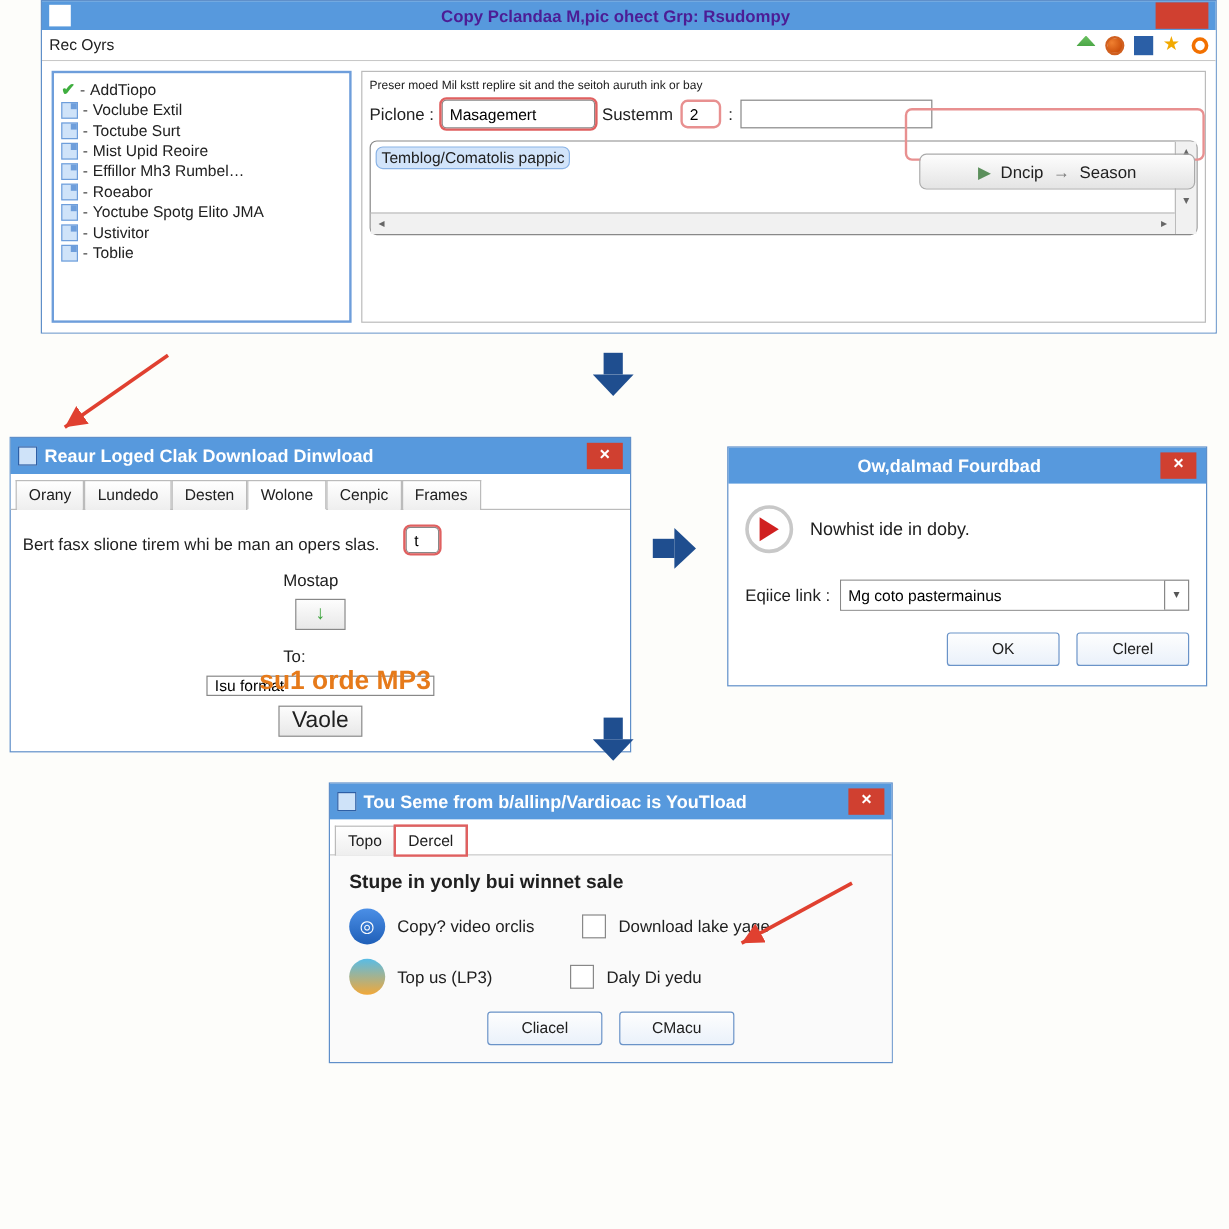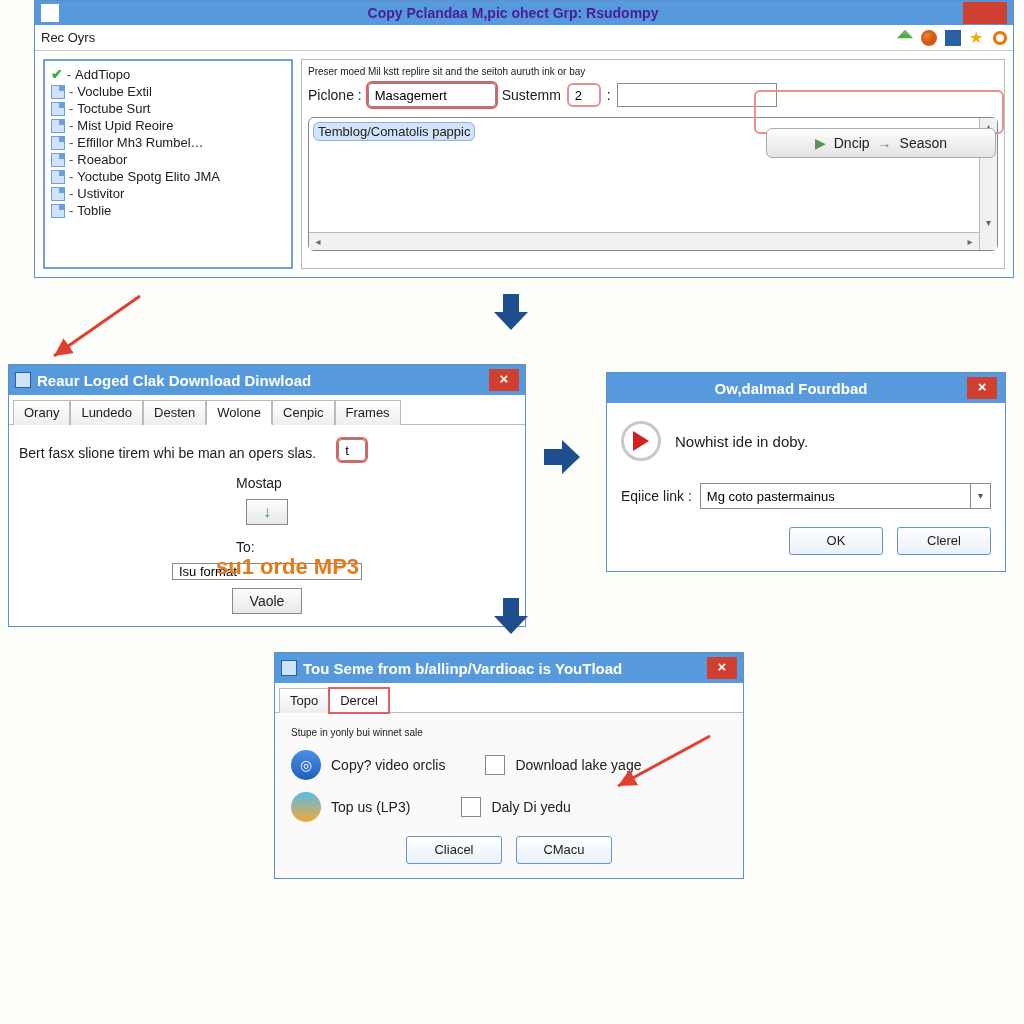--- a/index.html
+++ b/index.html
@@ -33,21 +33,21 @@
   .instr{font-size:10px;}
   .row1{display:flex;align-items:center;gap:6px;margin-top:6px;}
   .lbl{font-size:14px;}
   .inp{height:24px;border:1px solid #888;padding:0 6px;font-size:13px;background:#fff;}
   .red-outline{outline:2px solid #e06060;outline-offset:0;border-radius:4px;}
   .red-outline-soft{border:2px solid #e89090;border-radius:6px;}
   #inp-piclone{width:128px;}
   #inp-sustemn{width:34px;}
   #inp-blank{width:160px;}
   .listarea{margin-top:10px;display:flex;gap:6px;}
-  .listbox{flex:1;height:134px;border:1px solid #888;padding:4px;position:relative;}
+  .listbox{flex:1;height:79px;border:1px solid #888;padding:4px;position:relative;}
   .listitem{display:inline-block;padding:1px 4px;}
   .listitem.sel{background:#d2e4fa;border:1px solid #8ab3e6;}
   .vscroll{position:absolute;right:0;top:0;width:18px;height:100%;background:#f1f1f1;border-left:1px solid #bbb;}
   .vscroll .up,.vscroll .down{height:18px;text-align:center;font-size:10px;line-height:18px;color:#666;}
   .hscroll{height:18px;background:#f1f1f1;border-top:1px solid #bbb;display:flex;justify-content:space-between;}
   .hscroll .arw{width:18px;text-align:center;font-size:10px;line-height:18px;color:#666;}
   .gobtn{position:absolute;right:6px;top:36px;width:230px;height:30px;border:1px solid #aaa;border-radius:6px;background:linear-gradient(#fdfdfd,#e4e4e4);display:flex;align-items:center;justify-content:center;gap:8px;font-size:14px;}
   .gobtn .play{color:#5b8f5b;font-size:14px;}
   .gobtn .arr{color:#777;}
   .gobtn-wrap{position:absolute;right:0;top:30px;width:250px;height:44px;}
@@ -72,21 +72,21 @@
   .tab{padding:4px 10px;border:1px solid #bbb;border-bottom:none;background:linear-gradient(#fff,#eee);font-size:13px;position:relative;top:1px;}
   .tab.active{background:#fff;border-bottom:1px solid #fff;}
   .w2body{padding:14px 10px 12px 10px;}
   .sentence{font-size:14px;display:flex;align-items:flex-end;gap:22px;}
   .smallred{width:28px;height:22px;}
   .row{display:flex;align-items:center;gap:8px;margin-top:14px;flex-direction:column;}
   .row .lbl2{width:62px;font-size:14px;}
   .row input{flex:1;}
   .dlbtn{width:42px;height:26px;border:1px solid #888;background:linear-gradient(#fdfdfd,#e8e8e8);display:flex;align-items:center;justify-content:center;}
   .dlbtn .darw{color:#3aa33a;font-size:16px;font-weight:bold;}
-  .vaole{width:70px;height:26px;border:1px solid #888;background:linear-gradient(#fdfdfd,#e8e8e8);text-align:center;line-height:24px;font-size:14px;}
+  .vaole{width:70px;height:26px;border:1px solid #888;background:linear-gradient(#fdfdfd,#e8e8e8);text-align:center;line-height:24px;font-size:19px;}
 
   
   .orange{position:absolute;left:216px;top:554px;color:#e67a1a;font-size:22px;font-weight:600;}
 
   
   .win3{position:absolute;left:606px;top:372px;width:400px;border:1px solid #5f8fc9;background:#fff;}
   .tb3{background:#5799dd;height:30px;display:flex;align-items:center;color:#fff;padding:0 8px;font-size:15px;font-weight:600;}
   .tb3 .gap{flex:1;}
   .tb3 .close{width:30px;height:22px;background:#d04030;color:#fff;text-align:center;line-height:20px;font-weight:bold;}
   .w3body{padding:18px 14px 16px 14px;}
@@ -98,21 +98,21 @@
   .combo{flex:1;height:26px;border:1px solid #888;display:flex;align-items:center;}
   .combo input{border:none;flex:1;height:100%;padding:0 6px;font-size:13px;}
   .combo .drop{width:20px;text-align:center;border-left:1px solid #888;font-size:10px;line-height:24px;color:#555;}
   .btnrow{display:flex;justify-content:flex-end;gap:14px;margin-top:18px;}
   .stdbtn{width:94px;height:28px;border:1px solid #6a93c8;background:linear-gradient(#fefefe,#eaf1fa);text-align:center;line-height:26px;font-size:13px;border-radius:3px;}
 
   
   .win4{position:absolute;left:274px;top:652px;width:470px;border:1px solid #5f8fc9;background:#fff;}
   .tabs4{display:flex;border-bottom:1px solid #bbb;background:#fff;padding:4px 4px 0 4px;}
   .w4body{padding:14px 16px;background:#fafafa;}
-  .w4head{font-weight:400;font-size:10px;margin-bottom:12px;}
+  .w4head{font-weight:700;font-size:16px;margin-bottom:12px;}
   .optrow{display:flex;align-items:center;gap:40px;margin:12px 0;}
   .opt{display:flex;align-items:center;gap:10px;font-size:14px;}
   .rndico{width:30px;height:30px;border-radius:50%;display:flex;align-items:center;justify-content:center;}
   .rndico.blue{background:linear-gradient(#4b8fe6,#1f5fb8);color:#fff;}
   .rndico.swirl{background:linear-gradient(#58bce6,#f2a838);}
   .chk{width:20px;height:20px;border:1px solid #888;background:#fff;}
   .btnrow4{display:flex;justify-content:center;gap:14px;margin-top:14px;}
 
 </style>
 </head>
@@ -318,21 +318,21 @@
       <div class="opt">
         <span class="chk"></span>
         <span>Download lake yage</span>
       </div>
     </div>
     <div class="optrow">
       <div class="opt">
         <span class="rndico swirl"></span>
         <span>Top us (LP3)</span>
       </div>
-      <div class="opt" style="margin-left:11px;">
+      <div class="opt" style="margin-left:25px;">
         <span class="chk"></span>
         <span>Daly Di yedu</span>
       </div>
     </div>
     <div class="btnrow4">
       <span class="stdbtn" style="width:96px;">Cliacel</span>
       <span class="stdbtn" style="width:96px;">CMacu</span>
     </div>
   </div>
 </div>

